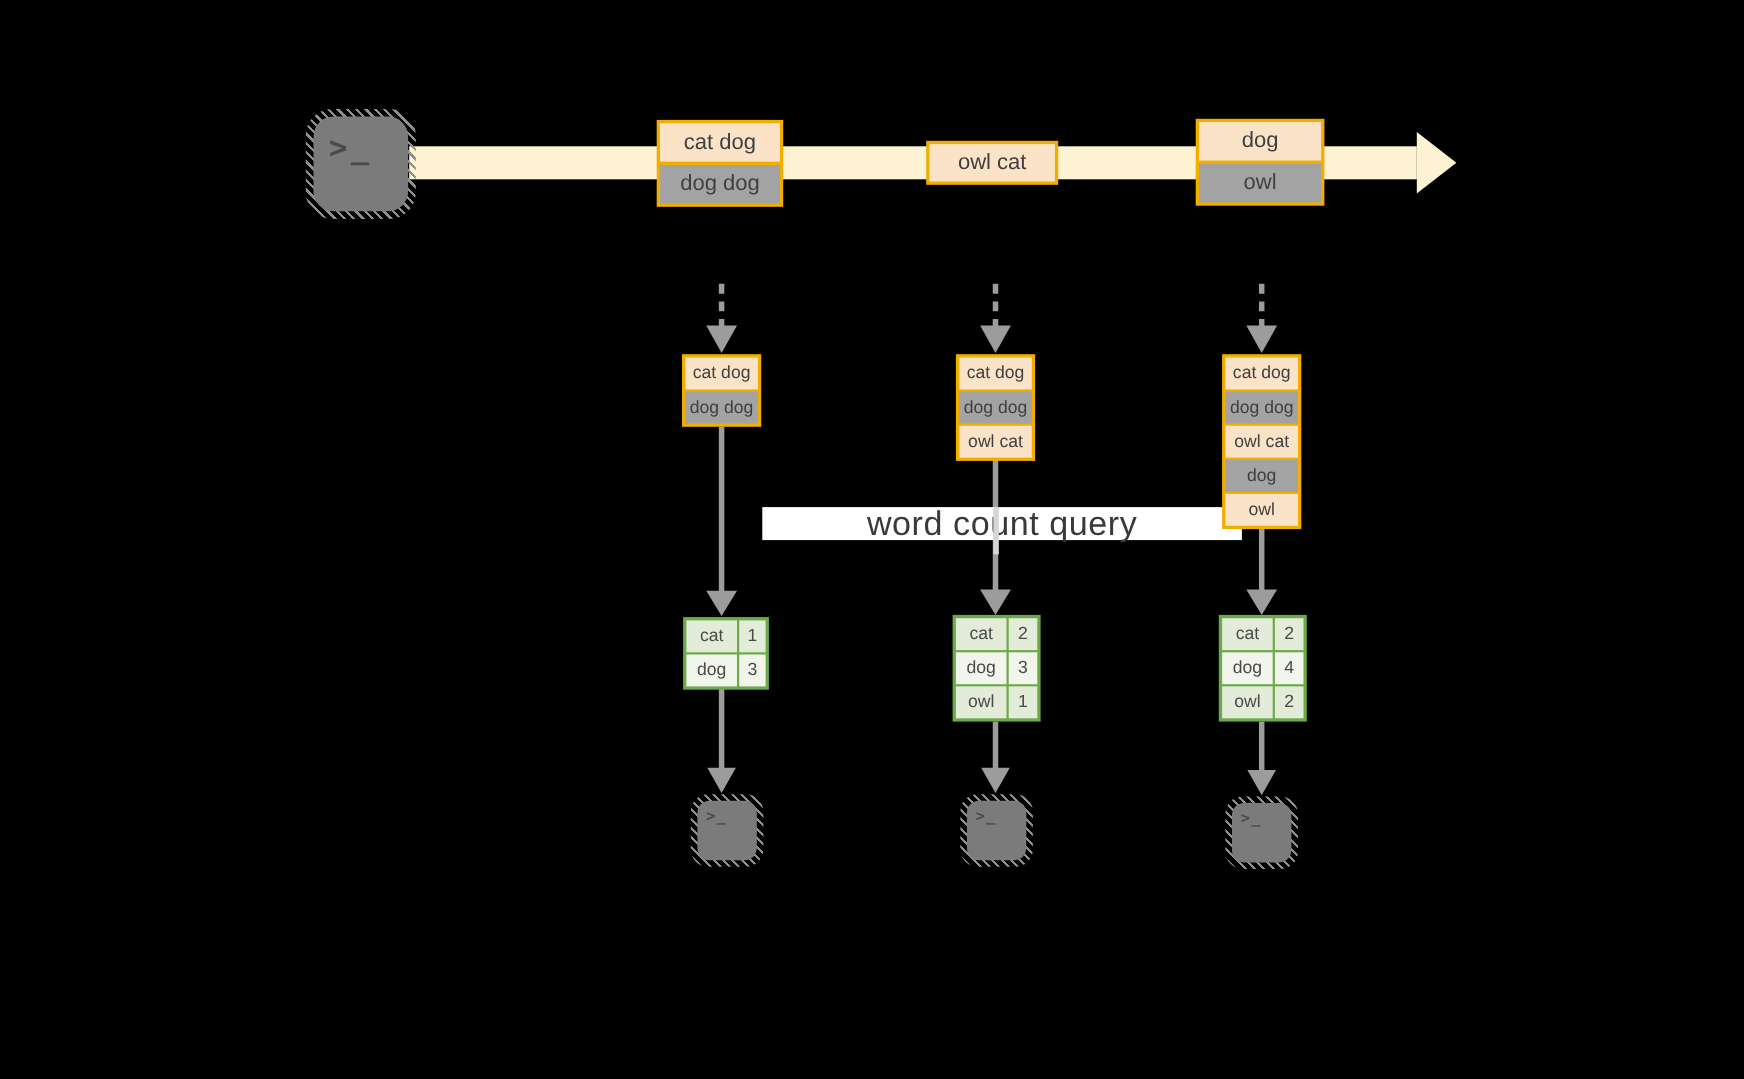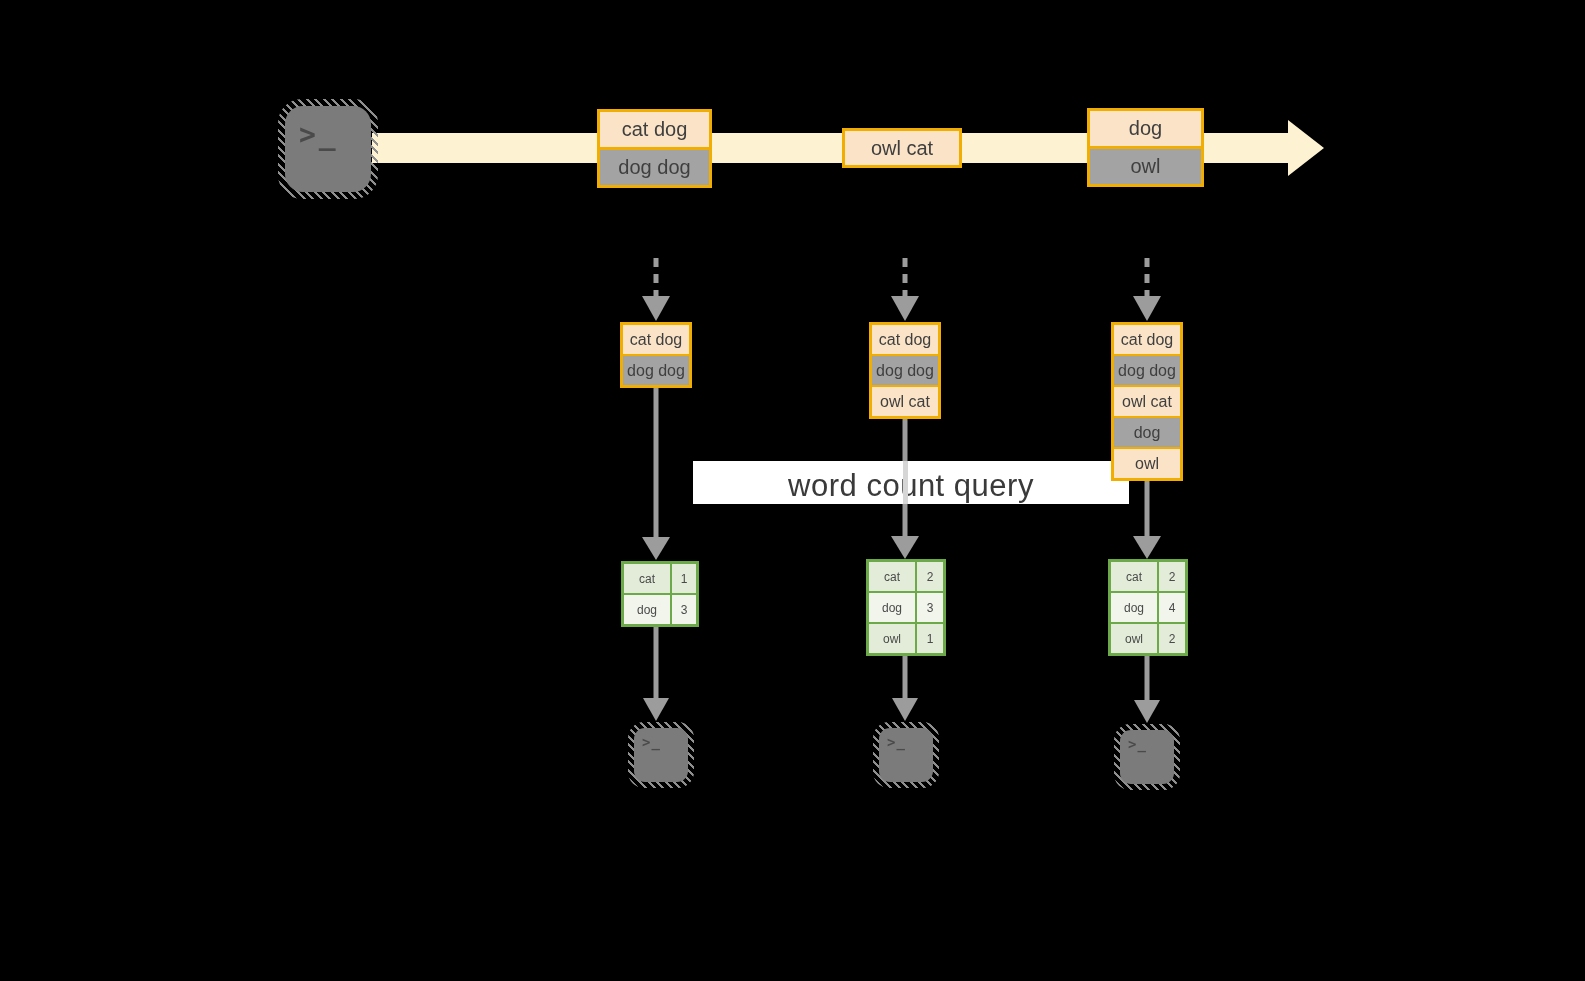--- a/index.html
+++ b/index.html
@@ -20,37 +20,37 @@
   .ocell {
     display:flex; align-items:center; justify-content:center;
     font-size:20px; height:35px; color:#3f3f3f; width:100%;
   }
   .stack .ocell { font-size:16px; height:29px; }
   .peach { background:#fae3c7; }
   .cream { background:#a3a3a3; }
 
   
   .band {
-    position:absolute; z-index:1; left:693px; top:461px; width:436px; height:43px;
-    background:#ffffff; display:flex; align-items:flex-end; justify-content:center;
+    position:absolute; z-index:1; left:693px; top:461px; width:436px; height:30px;
+    background:#ffffff; display:flex; align-items:center; justify-content:center;
   }
   .band-label { font-size:31px; color:#3a3a3a; letter-spacing:0.5px; }
   .band-line {
     position:absolute; top:0; width:5px; height:43px; background:#d6d6d6;
   }
 
   
   .gtable {
     position:absolute; z-index:2; background:#6caa49; padding:3px;
     display:flex; flex-direction:column; gap:2px;
   }
   .grow { display:flex; gap:2px; height:29px; }
   .gword, .gcount {
     display:flex; align-items:center; justify-content:center;
-    font-size:12px; color:#4a4a4a;
+    font-size:16px; color:#4a4a4a;
   }
   .gword { width:46px; }
   .gcount { flex:1; }
   .rowa .gword, .rowa .gcount { background:#e2ecd8; }
   .rowb .gword, .rowb .gcount { background:#f1f5ec; }
 
   
   .terminal {
     position:absolute; z-index:2;
     background:repeating-linear-gradient(45deg,#8f8f8f 0 2px, rgba(0,0,0,0) 2px 6px);

